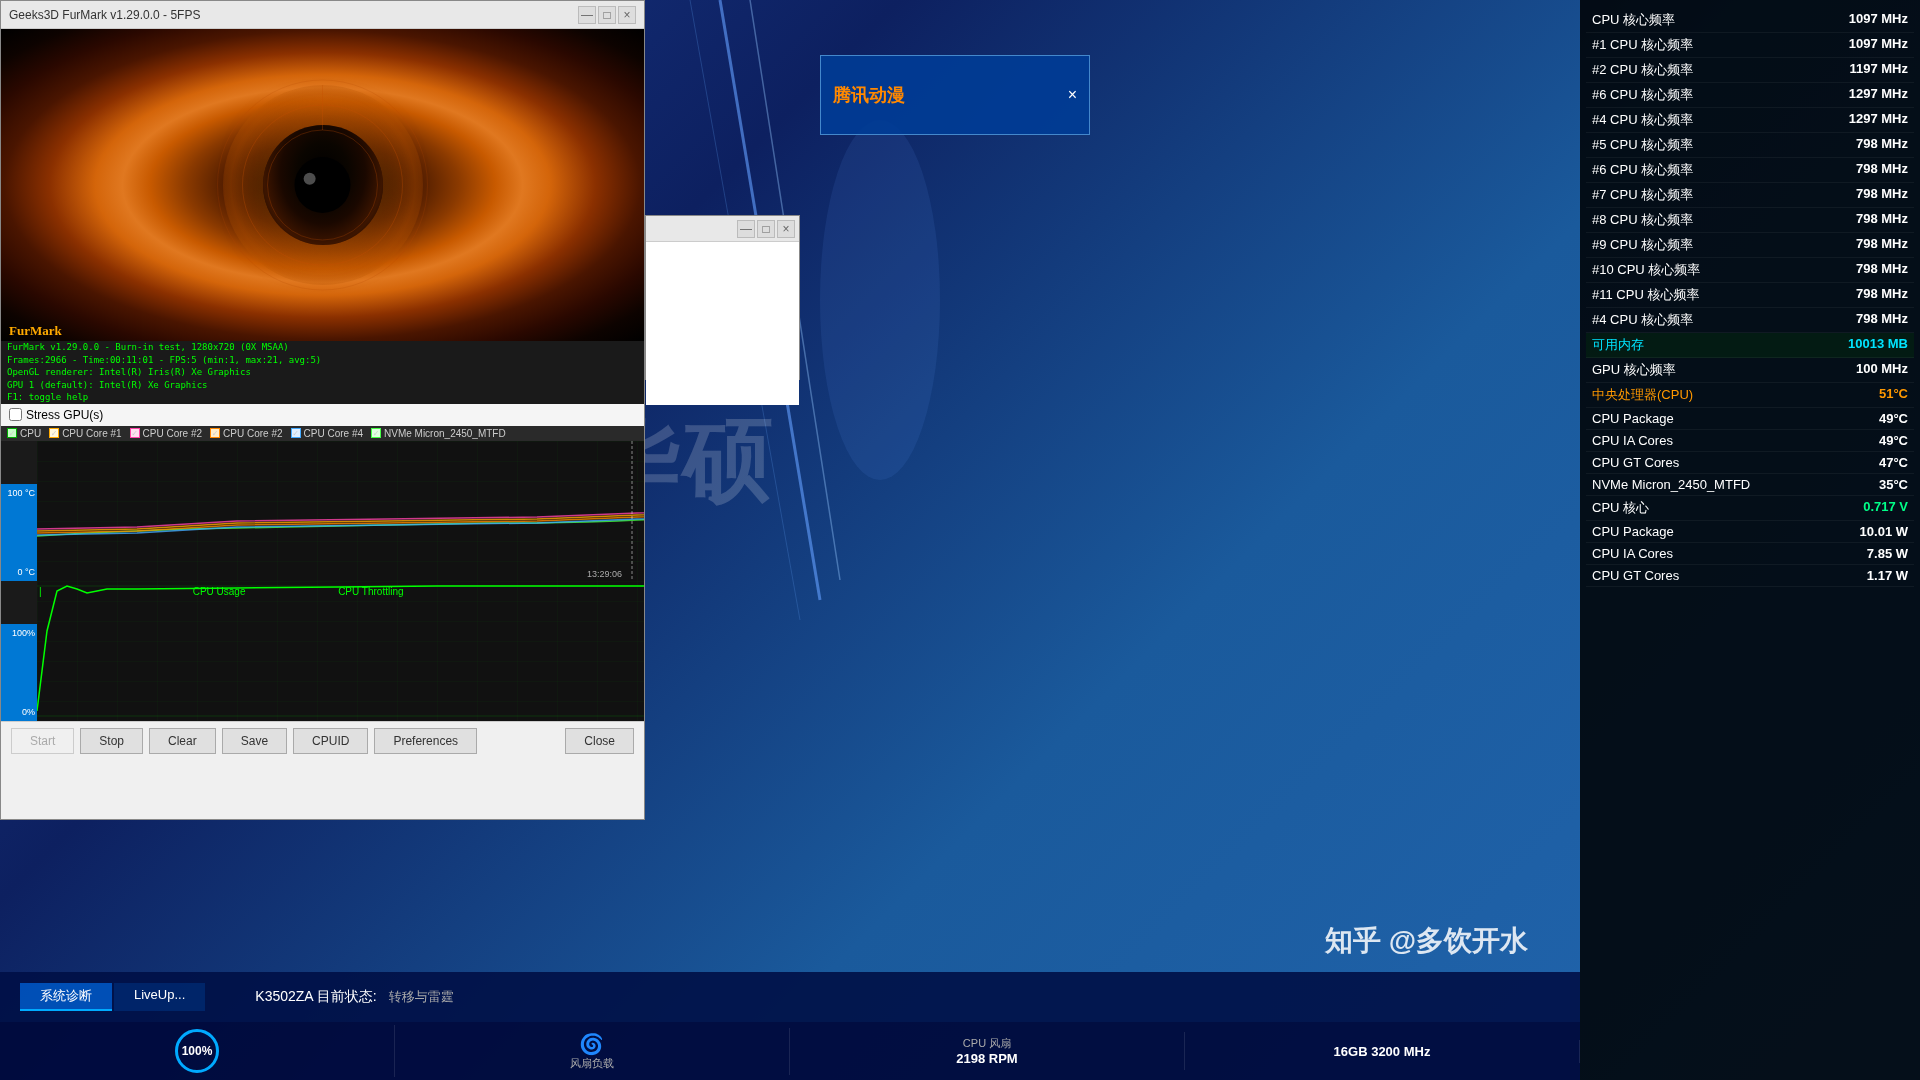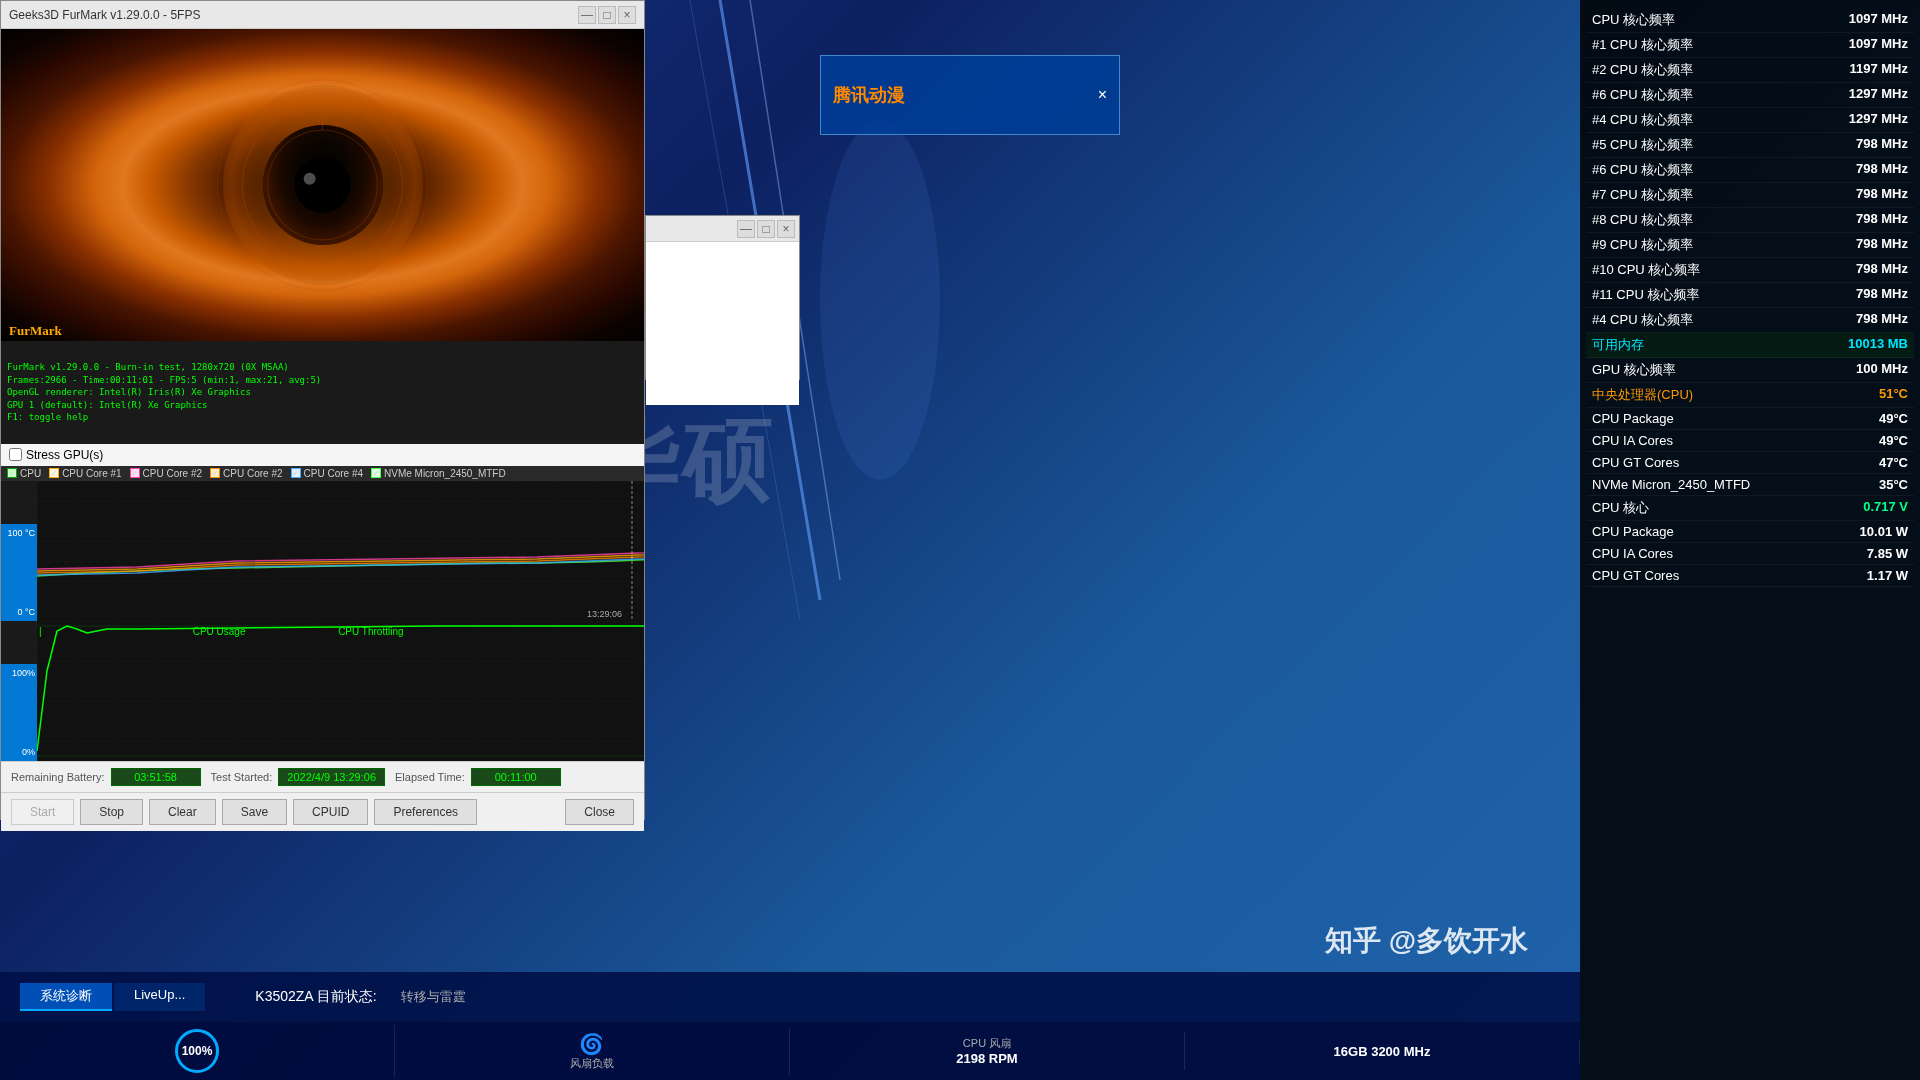--- a/index.html
+++ b/index.html
@@ -113,21 +113,21 @@
       border-radius: 50%;
       background: radial-gradient(ellipse at 50% 40%,
         #000 0%, #0a0500 30%, #1a0800 50%, #3d1500 70%, #000 100%);
       box-shadow: 0 0 40px rgba(200,100,0,0.6);
     }
 
     .furmark-info {
       background: #1a1a1a;
       color: #00ff00;
       font-size: 9px;
-      padding: 20px 6px;
+      padding: 0 6px;
       font-family: monospace;
       flex-shrink: 0;
       line-height: 1.4;
     }
 
     .furmark-checkbox-row {
       display: flex;
       align-items: center;
       padding: 4px 8px;
       background: #f5f5f5;
@@ -302,21 +302,21 @@
       justify-content: flex-end;
       padding: 0 4px;
       border-bottom: 1px solid #ccc;
     }
 
     
     .tencent-popup {
       position: absolute;
       top: 55px;
       left: 820px;
-      width: 300px;
+      width: 270px;
       height: 80px;
       background: rgba(0,60,150,0.9);
       border: 1px solid #4488cc;
       z-index: 30;
       display: flex;
       align-items: center;
       padding: 8px 12px;
     }
 
     .tencent-logo {
@@ -555,34 +555,20 @@
         <line x1="0" y1="5" x2="680" y2="5" stroke="rgba(0,255,0,0.3)" stroke-width="0.5"></line>
 
         <line x1="0" y1="135" x2="680" y2="135" stroke="rgba(0,255,0,0.3)" stroke-width="0.5"></line>
 
         <text x="688" y="10" fill="#fff" font-size="9">100%</text>
         <text x="688" y="135" fill="#fff" font-size="9">0%</text>
       </svg>
     </div>
   </div>
 
-  <div class="bottom-bar">
-    <div class="info-field">
-      <span class="info-label">Remaining Battery:</span>
-      <div class="info-value">03:51:58</div>
-    </div>
-    <div class="info-field">
-      <span class="info-label">Test Started:</span>
-      <div class="info-value">2022/4/9 13:29:06</div>
-    </div>
-    <div class="info-field">
-      <span class="info-label">Elapsed Time:</span>
-      <div class="info-value">00:11:00</div>
-    </div>
-  </div>
 
   <div class="btn-row">
     <button class="btn" disabled="">Start</button>
     <button class="btn">Stop</button>
     <button class="btn">Clear</button>
     <button class="btn">Save</button>
     <button class="btn">CPUID</button>
     <button class="btn">Preferences</button>
     <div style="flex:1;"></div>
     <button class="btn">Close</button>
@@ -704,21 +690,21 @@
   </div>
 </div>
 
 <div class="status-row">
   <div style="display:flex;flex-direction:column;padding:4px 0;">
     <div class="sys-diag-tabs">
       <div class="sys-tab active">系统诊断</div>
       <div class="sys-tab">LiveUp...</div>
     </div>
   </div>
-  <div style="padding:4px 20px;display:flex;align-items:center;gap:24px;">
+  <div style="padding:4px 20px;display:flex;align-items:center;gap:12px;">
     <span style="font-size:14px;color:#fff;">K3502ZA 目前状态:</span>
     <span style="font-size:13px;color:#aaa;">转移与雷霆</span>
   </div>
 </div>
 
 <div class="bottom-fan-row">
   <div class="fan-col">
     <div class="pct-circle">
       <span>100%</span>
     </div>

